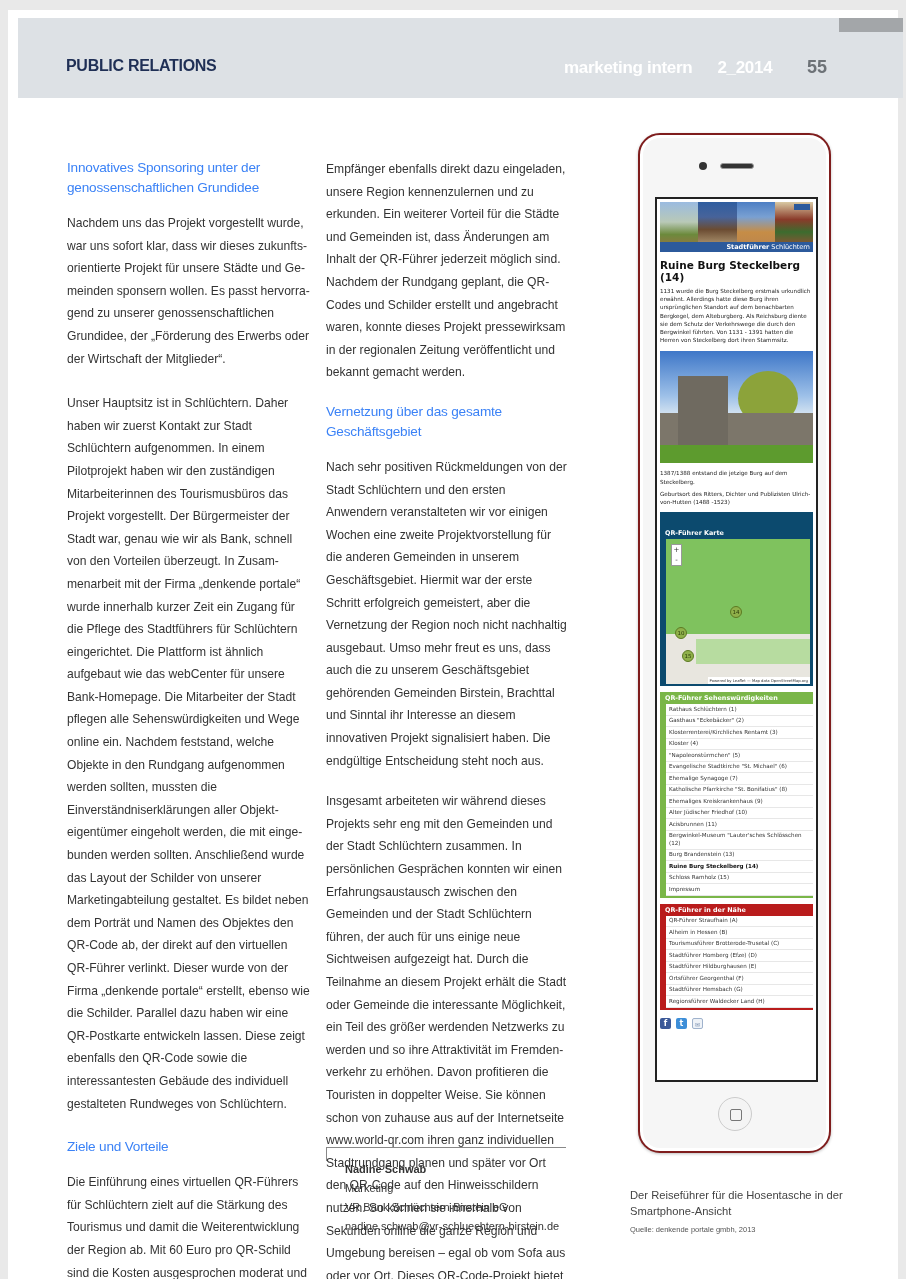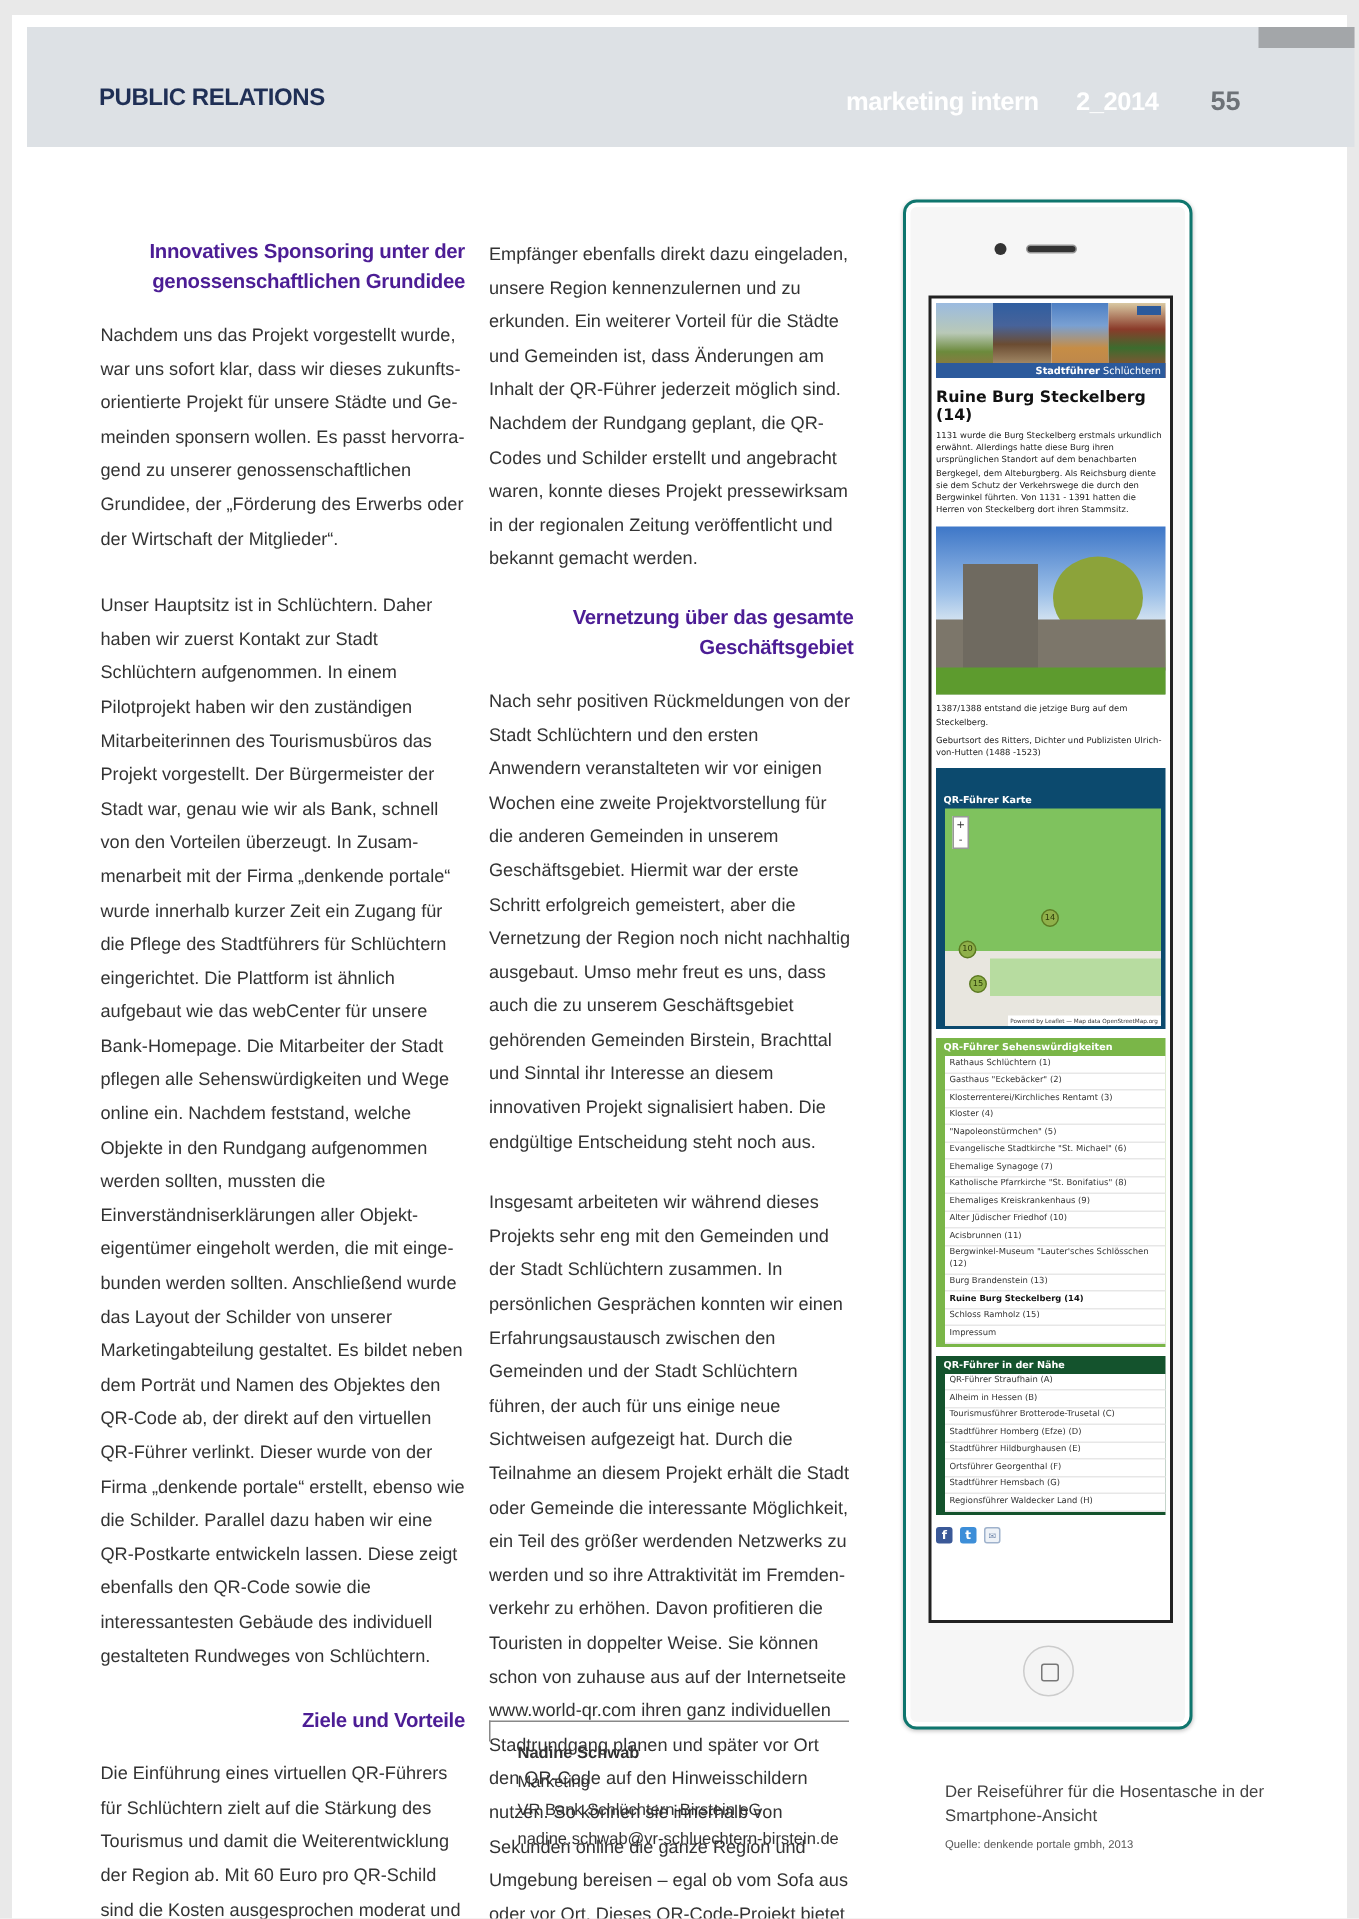--- a/index.html
+++ b/index.html
@@ -12,33 +12,33 @@
   .header-tab { position: absolute; right: 0; top: 0; width: 64px; height: 14px; background: #a3a6a9; }
   .section-title { position: absolute; left: 48px; top: 39px; font-size: 16px; font-weight: bold; color: #1f2f55; letter-spacing: -0.3px; }
   .magazine { position: absolute; left: 546px; top: 40px; font-size: 17px; font-weight: bold; color: #fff; letter-spacing: -0.3px; }
   .issue { margin-left: 25px; }
   .page-number { position: absolute; left: 789px; top: 39px; font-size: 18px; font-weight: bold; color: #6d7277; }
 
   .col { position: absolute; font-size: 12.1px; line-height: 22.6px; color: #333; }
   .col-left { left: 59px; top: 148px; width: 243px; }
   .col-mid { left: 318px; top: 148px; width: 243px; }
 
-  .h2 { color: #4c1d95; font-weight: bold; font-size: 13.6px; line-height: 20px; margin-bottom: 14px; letter-spacing: -0.2px; text-align: right; }
+  .h2 { color: #3b82f6; font-weight: normal; font-size: 13.6px; line-height: 20px; margin-bottom: 14px; letter-spacing: -0.2px; }
   .para { margin-bottom: 22px; text-align: left; }
   .col-mid .para { margin-bottom: 18px; }
 
   .contact { position: absolute; left: 318px; top: 1137px; width: 240px; border-top: 1px solid #888; border-left: 1px solid #888; padding: 10px 0 0 18px; height: 14px; }
   .contact-body { position: absolute; left: 337px; top: 1150px; font-size: 11px; line-height: 19px; color: #333; }
   .contact-name { font-weight: bold; }
 
   .caption { position: absolute; left: 578px; top: 1177px; width: 230px; font-size: 11.2px; line-height: 16px; color: #444; margin-left: 44px; }
   .caption-source { font-size: 7.5px; color: #555; margin-top: 3px; }
 
   
-  .phone { position: absolute; left: 602px; top: 133px; width: 193px; height: 1020px; border: 2px solid #0f766e; border-radius: 9px; background: #f6f6f6; box-shadow: inset 0 0 0 3px #fff, 0 1px 3px rgba(0,0,0,0.25); }
+  .phone { position: absolute; left: 638px; top: 133px; width: 193px; height: 1020px; border: 2px solid #7f1d1d; border-radius: 22px; background: #f6f6f6; box-shadow: inset 0 0 0 3px #fff, 0 1px 3px rgba(0,0,0,0.25); }
   .cam { position: absolute; left: 59px; top: 27px; width: 8px; height: 8px; border-radius: 50%; background: #333; }
   .speaker { position: absolute; left: 80px; top: 28px; width: 34px; height: 6px; border-radius: 3px; background: #333; border: 1px solid #999; }
   .home { position: absolute; left: 78px; top: 962px; width: 34px; height: 34px; border-radius: 50%; border: 1px solid #ccc; background: #f4f4f4; }
   .home::after { content: ""; position: absolute; left: 11px; top: 11px; width: 10px; height: 10px; border: 1px solid #777; border-radius: 2px; }
 
   .screen { position: absolute; left: 15px; top: 62px; width: 163px; height: 885px; border: 2px solid #222; background: #fff; overflow: hidden; font-family: "DejaVu Sans", sans-serif; }
   .banner { margin: 3px 3px 0 3px; height: 50px; display: flex; position: relative; }
   .banner-img { flex: 1; }
   .b1 { background: linear-gradient(#9bbbe0 0%, #b9c9b7 40%, #6c8a3c 65%, #a56a45 100%); }
   .b2 { background: linear-gradient(#2f5ea0 0%, #47639a 30%, #6b4c32 55%, #c9b48b 100%); }
@@ -60,21 +60,21 @@
   .panel-head { font-size: 6.4px; font-weight: bold; color: #fff; padding: 2px 5px; line-height: 8px; }
   .map-panel { background: #0c4a6e; padding: 15px 0 2px 0; }
   .map { margin: 0 3px 0 6px; height: 145px; background: #7fc25e; position: relative; overflow: hidden; }
   .map .open { position: absolute; left: 0; top: 95px; width: 100%; height: 50px; background: #e8e6df; }
   .map .forest2 { position: absolute; left: 30px; top: 100px; width: 120px; height: 25px; background: #b7dca0; }
   .map .zoomctl { position: absolute; left: 5px; top: 5px; width: 11px; height: 22px; background: #fff; border: 1px solid #999; font-size: 7px; line-height: 10px; text-align: center; color: #333; }
   .map .marker { position: absolute; width: 12px; height: 12px; border-radius: 50%; background: #8fb04a; border: 1px solid #5c7a22; font-size: 5.5px; line-height: 10px; text-align: center; color: #2c3d0a; }
   .map .attrib { position: absolute; right: 0; bottom: 0; font-size: 3.8px; background: #fff; color: #333; padding: 1px 2px; }
 
   .list-panel { background: #7ab648; padding-bottom: 2px; }
-  .list-panel.blue { background: #14532d; }
+  .list-panel.blue { background: #b91c1c; }
   .list { margin-left: 6px; background: #fff; }
   .list-item { font-size: 5.6px; line-height: 7.5px; color: #333; padding: 1.5px 3px; border-bottom: 1px solid #e7e7e7; }
   .list-item.active { font-weight: bold; color: #111; }
 
   .share { margin: 8px 3px 0 3px; display: flex; gap: 5px; }
   .share span { width: 11px; height: 11px; border-radius: 2px; display: inline-block; font-size: 8px; line-height: 11px; color: #fff; text-align: center; font-weight: bold; }
   .fb { background: #3b5998; }
   .tw { background: #3d8ed8; }
   .mail { background: #eef2f7; border: 1px solid #9fb2cc; color: #6c84a8 !important; font-size: 6px !important; }
 </style>

